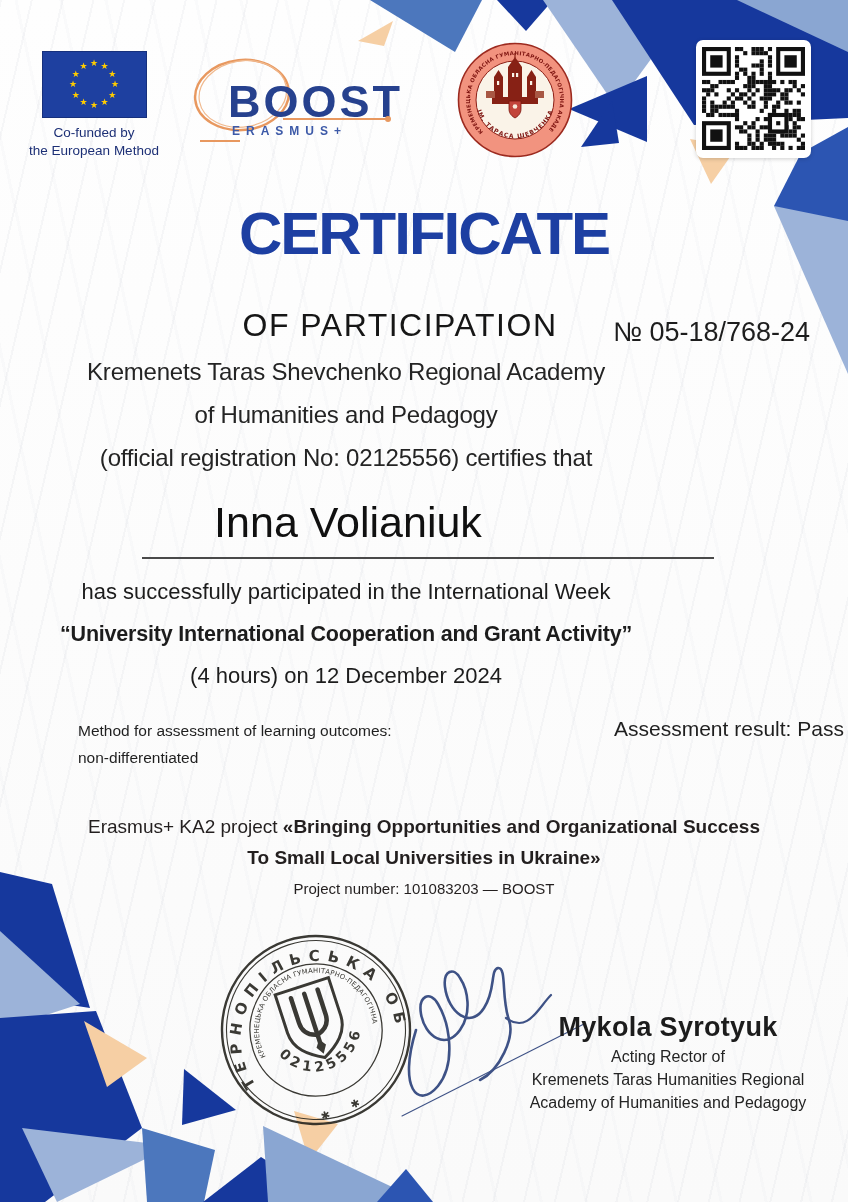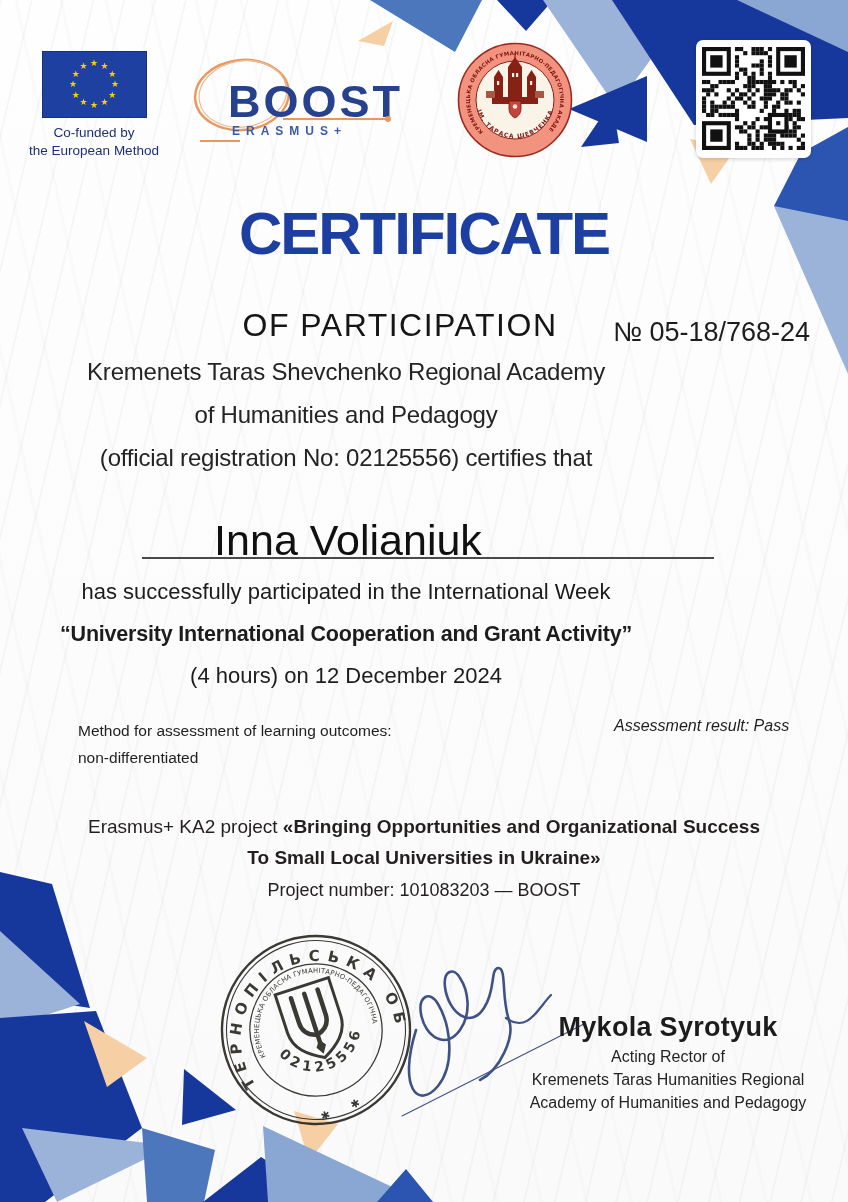--- a/index.html
+++ b/index.html
@@ -25,29 +25,29 @@
   .boost-line2{position:absolute;left:12px;top:94px;width:40px;height:2px;background:#e8985f;}
   .boost-program{position:absolute;left:44px;top:78px;font-size:12px;font-weight:700;letter-spacing:6px;color:#3d5aa8;}
   .academy-seal{left:456px;top:41px;width:118px;height:118px;}
   .qr-panel{left:696px;top:40px;width:115px;height:118px;background:#fff;border-radius:7px;box-shadow:0 1px 4px rgba(0,0,0,.18);}
   .qr-panel svg{position:absolute;left:6px;top:7px;}
   
   .cert-title{left:0;top:204px;width:848px;text-align:center;font-size:60px;font-weight:700;letter-spacing:-2px;color:#1d3fa2;line-height:1;}
   .cert-subtitle{left:0;top:307px;width:800px;text-align:center;font-size:32px;letter-spacing:1.5px;color:#161616;}
   .cert-number{left:606px;top:317px;font-size:27px;color:#1d1d1d;margin-left:7px;}
   .issuer{left:0;top:350px;width:692px;text-align:center;font-size:24px;line-height:43px;color:#242424;letter-spacing:-0.2px;}
-  .recipient{left:0;top:498px;width:696px;text-align:center;font-size:43px;color:#101010;margin-top:18px;}
+  .recipient{left:0;top:498px;width:696px;text-align:center;font-size:43px;color:#101010;}
   .rule{left:142px;top:557px;width:572px;height:2px;background:#4a4a4a;}
   .participation{left:0;top:571px;width:692px;text-align:center;font-size:22px;line-height:42px;color:#1c1c1c;}
   .participation .bold{font-weight:bold;font-size:21.5px;letter-spacing:-0.2px;}
   .assess-left{left:78px;top:717px;font-size:15.5px;line-height:27px;color:#1f1f1f;}
-  .assess-right{left:614px;top:717px;font-size:16px;color:#1f1f1f;font-style:italic;}
+  .assess-right{left:614px;top:717px;font-size:21px;color:#1f1f1f;}
   .project{left:84px;top:812px;width:680px;text-align:center;font-size:19px;line-height:30.5px;color:#231f1f;}
   .project .bold{font-weight:bold;}
-  .project-number{left:0;top:880px;width:848px;text-align:center;font-size:18px;color:#231f1f;}
+  .project-number{left:0;top:880px;width:848px;text-align:center;font-size:15px;color:#231f1f;}
   
   .stamp{left:218px;top:932px;width:196px;height:196px;opacity:.9;}
   .signature{left:388px;top:938px;width:205px;height:190px;}
   .signer{left:492px;top:1012px;width:352px;text-align:center;color:#1c1c1c;}
   .signer-name{font-size:27px;font-weight:bold;letter-spacing:.3px;}
   .signer-title{margin-top:2px;font-size:16px;line-height:23px;color:#242424;}
   .decor{left:0;top:0;width:848px;height:1202px;pointer-events:none;}
 </style>
 </head>
 <body>

